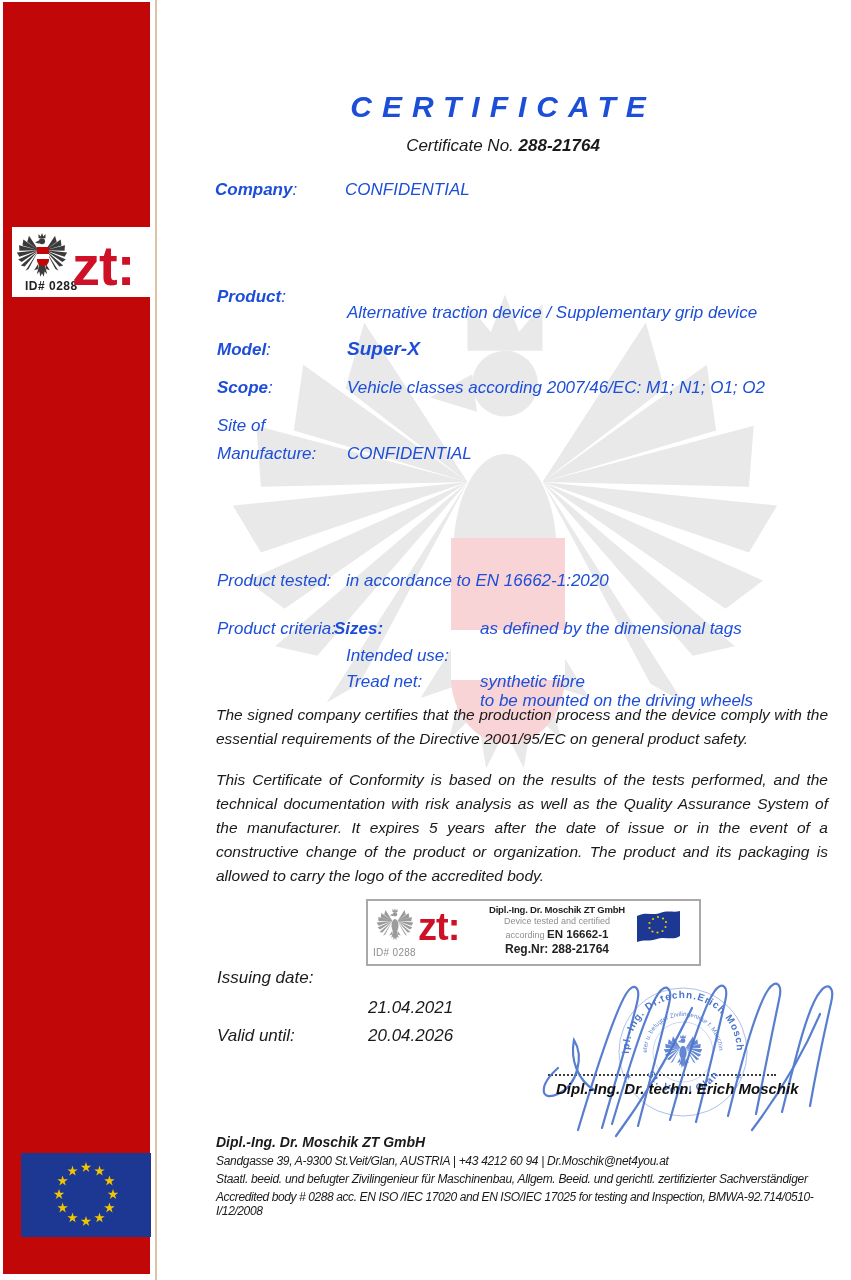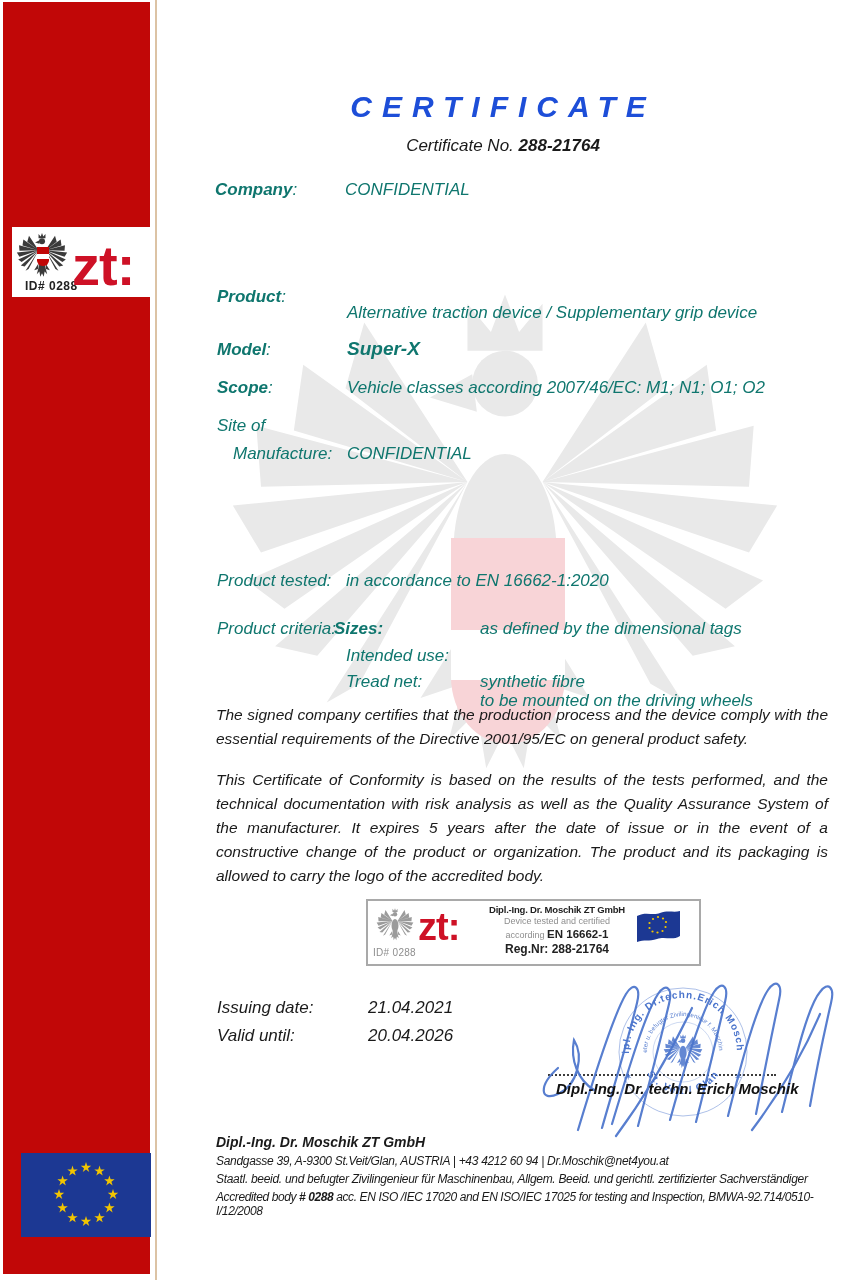--- a/index.html
+++ b/index.html
@@ -26,21 +26,21 @@
   .lb-shield .r{height:7px;background:#C10707;}
   .lb-shield .w{height:5px;background:#fff;}
   .lb-id{left:13px;top:52px;font-size:12px;font-weight:600;color:#222;letter-spacing:.5px;}
   .lb-zt{left:60px;top:14px;font-size:56px;line-height:50px;font-weight:700;color:#CE1126;letter-spacing:-1px;}
   
   .title-wrap{left:160px;top:90px;width:686px;text-align:center;z-index:2;}
   .cert-title{font-size:30px;font-weight:700;font-style:italic;color:#1d4ed8;letter-spacing:10px;}
   .subtitle{left:160px;top:136px;width:686px;text-align:center;font-size:17px;font-style:italic;color:#1a1a1a;z-index:2;}
   .subtitle b{font-weight:700;}
   
-  .row{z-index:2;font-style:italic;color:#0f766e;font-size:17px;}
+  .row{z-index:2;font-style:italic;color:#1d4ed8;font-size:17px;}
   .lbl-b{font-weight:700;}
   .val-bold{font-weight:700;font-size:19px;}
   
   .para{left:216px;width:612px;text-align:justify;font-style:italic;font-size:15.5px;line-height:24px;color:#1a1a1a;z-index:2;}
   
   .center-badge{left:366px;top:899px;width:331px;height:63px;background:#fff;border:2px solid #a9a9a9;z-index:2;}
   .cb-eagle{left:8px;top:3px;width:38px;height:42px;color:#9b9b9b;}
   .cb-id{left:5px;top:46px;font-size:10px;color:#8e8e8e;letter-spacing:.3px;}
   .cb-zt{left:50px;top:8px;font-size:38px;line-height:36px;font-weight:700;color:#CE1126;letter-spacing:-1px;}
   .cb-text{left:113px;top:3px;width:152px;text-align:center;line-height:1.25;}
@@ -55,21 +55,21 @@
   
   .sig-svg{left:520px;top:968px;width:331px;height:172px;z-index:3;}
   .dotline{left:548px;top:1074px;width:228px;border-top:2px dotted #3c3c3c;z-index:2;}
   .sig-name{left:556px;top:1080px;font-style:italic;font-weight:600;font-size:15px;color:#111;z-index:4;}
   
   .foot{left:216px;font-style:italic;color:#1a1a1a;z-index:2;}
   .f1{top:1134px;font-size:14px;font-weight:700;}
   .f2{top:1154px;font-size:12px;letter-spacing:-.3px;}
   .f3{top:1172px;font-size:12px;letter-spacing:-.3px;}
   .f4{top:1190px;font-size:12px;letter-spacing:-.4px;}
-  .f4 b{font-weight:700;margin-top:12px;}
+  .f4 b{font-weight:400;margin-top:12px;}
   
   .eu-flag{left:21px;top:1153px;width:130px;height:84px;z-index:2;}
 </style>
 </head>
 <body>
 
 <svg width="0" height="0" style="position:absolute">
   <defs>
     <g id="eagle">
 
@@ -139,21 +139,21 @@
   <span class="lbl-b">Model</span><span>:</span>
 </div>
 <div class="abs row val-bold" style="left:347px;top:338px;">Super-X</div>
 
 <div class="abs row" style="left:217px;top:378px;">
   <span class="lbl-b">Scope</span><span>:</span>
 </div>
 <div class="abs row" style="left:347px;top:378px;">Vehicle classes according 2007/46/EC: M1; N1; O1; O2</div>
 
 <div class="abs row" style="left:217px;top:416px;">Site of</div>
-<div class="abs row" style="left:217px;top:444px;margin-left:16px;">Manufacture:</div>
+<div class="abs row" style="left:217px;top:444px;">Manufacture:</div>
 <div class="abs row" style="left:347px;top:444px;">CONFIDENTIAL</div>
 
 <div class="abs row" style="left:217px;top:571px;">Product tested:</div>
 <div class="abs row" style="left:346px;top:571px;font-style:italic;">in accordance to EN 16662-1:2020</div>
 
 <div class="abs row" style="left:217px;top:619px;">Product criteria:</div>
 <div class="abs row" style="left:334px;top:619px;font-weight:bold;">Sizes:</div>
 <div class="abs row" style="left:480px;top:619px;">as defined by the dimensional tags</div>
 <div class="abs row" style="left:346px;top:646px;">Intended use:</div>
 <div class="abs row" style="left:480px;top:646px;margin-top:45px;">to be mounted on the driving wheels</div>
@@ -185,21 +185,21 @@
         <circle cx="28.5" cy="23" r="1.1"></circle>
         <circle cx="23.5" cy="24.5" r="1.1"></circle>
       <circle cx="18.5" cy="23.5" r="1.1"></circle>
         <circle cx="15.5" cy="20" r="1.1"></circle>
         <circle cx="15.5" cy="15" r="1.1"></circle>
       <circle cx="19" cy="11" r="1.1"></circle>
     </g>
   </svg>
 </div>
 
-<div class="abs date-lbl" style="left:217px;top:998px;">Issuing date:</div>
+<div class="abs date-lbl" style="left:217px;top:968px;">Issuing date:</div>
 <div class="abs date-lbl" style="left:368px;top:998px;">21.04.2021</div>
 <div class="abs date-lbl" style="left:217px;top:1026px;">Valid until:</div>
 <div class="abs date-lbl" style="left:368px;top:1026px;">20.04.2026</div>
 
 <div class="abs dotline"></div>
 <svg class="abs sig-svg" viewBox="0 0 331 172">
   <defs>
     <path id="arcTop" d="M109,84 A54,54 0 0 1 217,84"></path>
     <path id="arcBot" d="M121,84 A42,42 0 0 0 205,84"></path>
     <path id="arcIn" d="M127,84 A36,36 0 0 1 199,84"></path>

